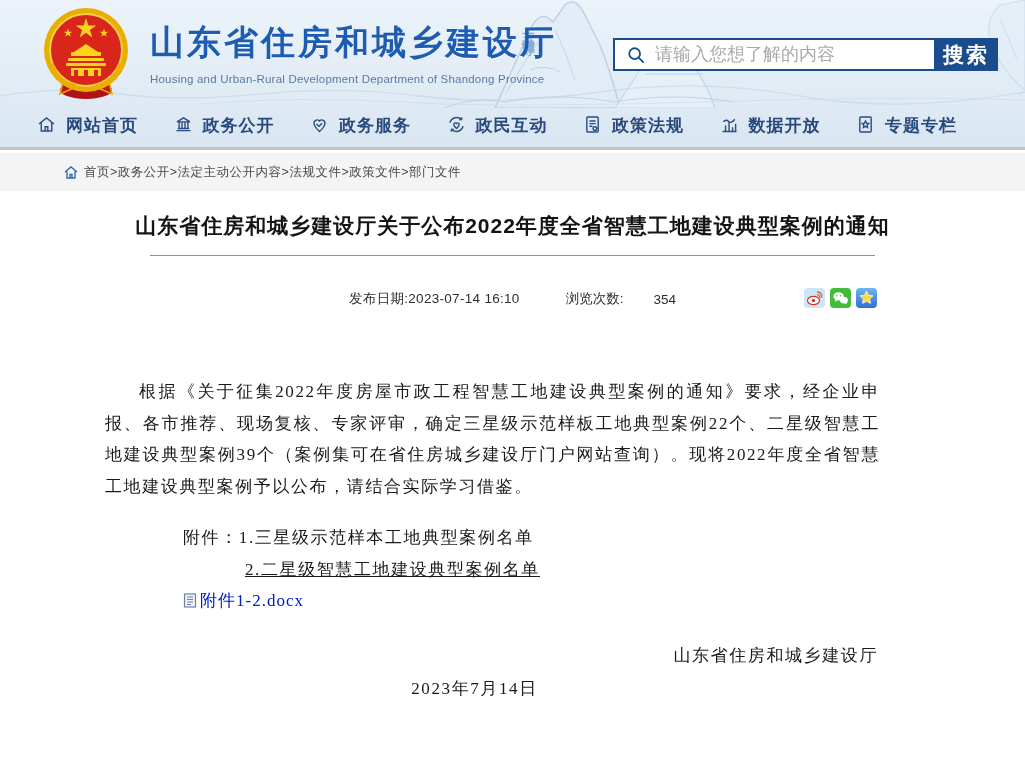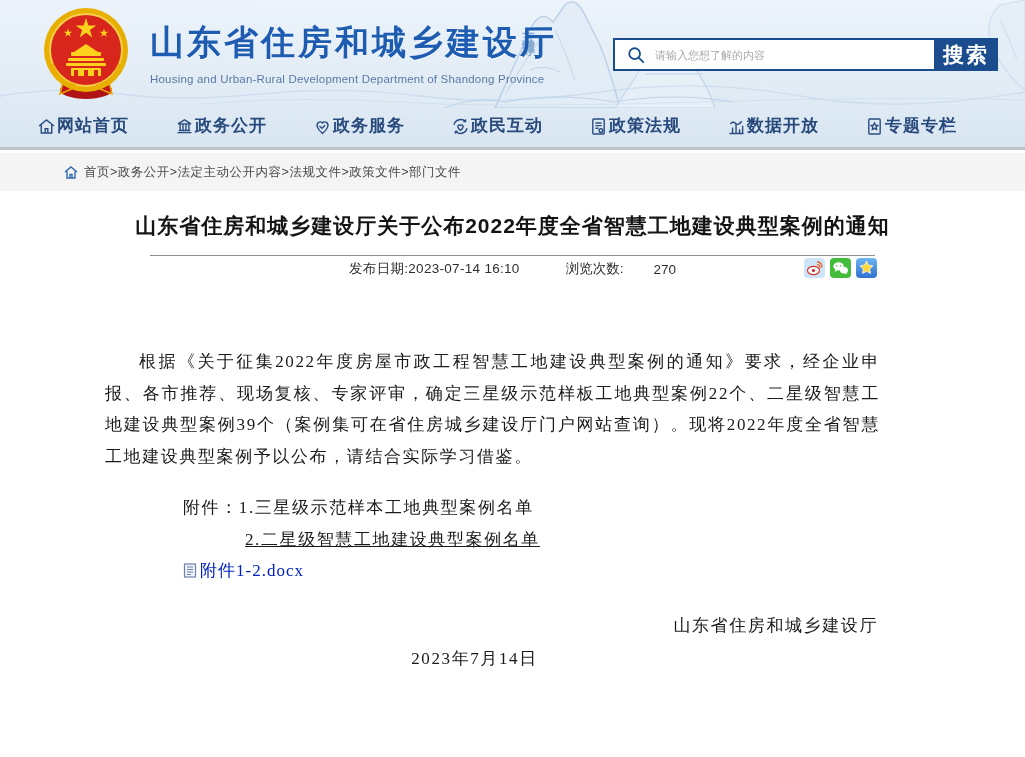--- a/index.html
+++ b/index.html
@@ -31,59 +31,59 @@
   }
   .site-subtitle { margin-top:7px; font-size:11.5px; color:#5a7aa3; letter-spacing:.2px; }
 
   .search-box {
     position:absolute; left:613px; top:38px; width:385px; height:33px;
     background:#fff; border:2px solid #1b4c8e; display:flex; align-items:center;
   }
   .search-glass { margin-left:12px; width:18px; height:18px; flex:0 0 auto; }
   .search-input {
     flex:1; border:none; outline:none; height:100%; margin-left:10px;
-    font-size:11px; color:#333; background:transparent;
+    font-size:18px; color:#333; background:transparent;
     font-family:"Liberation Sans", sans-serif;
   }
   .search-input::placeholder { color:#a9a9a9; }
   .search-btn {
     flex:0 0 auto; width:64px; height:33px; margin:-2px -2px -2px 0;
     background:#1b4c8e; color:#fff; border:none; font-size:21px; font-weight:bold;
     letter-spacing:2px; cursor:pointer; font-family:"Liberation Sans", sans-serif;
   }
 
   
   .nav {
     position:absolute; left:0; top:104px; width:1025px; height:46px;
     display:flex; align-items:center; justify-content:space-between;
     padding:0 68px 0 36px; border-bottom:3px solid #c0c4ca;
   }
   .nav-item {
-    display:flex; align-items:flex-end; text-decoration:none;
+    display:flex; align-items:flex-start; gap:9px; text-decoration:none;
     color:#27497b; font-size:17px; font-weight:bold; letter-spacing:1px; cursor:pointer;
   }
   .nav-item svg { width:21px; height:21px; stroke:#2a4d7f; fill:none; stroke-width:1.6; }
 
   
   .breadcrumb-bar {
     position:absolute; left:0; top:153px; width:1025px; height:38px;
     background:#f4f4f4; display:flex; align-items:center; padding-left:64px;
   }
   .crumb-home { width:14px; height:13px; margin-right:6px; }
   .breadcrumb-text { font-size:12.5px; color:#4a4a4a; letter-spacing:.5px; }
 
   
   .content { position:absolute; left:0; top:191px; width:1025px; height:566px; background:#fff; }
   .doc-title {
     margin-top:21px; text-align:center; font-size:21px; font-weight:bold;
     color:#141414; letter-spacing:1px; font-family:"Liberation Sans", sans-serif;
   }
   .title-divider { width:725px; margin:15px auto 0; border:none; border-top:1px solid #8f8f8f; }
   .meta-row {
-    position:relative; margin-top:0; height:26px;
+    position:relative; margin-top:30px; height:26px;
     display:flex; justify-content:center; align-items:center;
     font-size:13.5px; color:#2e2e2e;
   }
   .meta-date { letter-spacing:.3px; }
   .meta-views-label { margin-left:46px; }
   .meta-views-count { margin-left:30px; }
   .share-icons { position:absolute; right:148px; top:2px; display:flex; gap:5px; }
   .share-icons svg { width:21px; height:20px; cursor:pointer; }
 
   .doc-body {
@@ -224,21 +224,21 @@
     <span class="breadcrumb-text">首页&gt;政务公开&gt;法定主动公开内容&gt;法规文件&gt;政策文件&gt;部门文件</span>
   </div>
 
   <main class="content">
     <h1 class="doc-title">山东省住房和城乡建设厅关于公布2022年度全省智慧工地建设典型案例的通知</h1>
     <hr class="title-divider">
 
     <div class="meta-row">
       <span class="meta-date">发布日期:2023-07-14 16:10</span>
       <span class="meta-views-label">浏览次数:</span>
-      <span class="meta-views-count">270</span>
+      <span class="meta-views-count">354</span>
 
       <div class="share-icons">
         <svg viewBox="0 0 21 20">
           <rect x="0" y="0" width="21" height="20" rx="4" fill="#cde5f8"></rect>
           <ellipse cx="9.5" cy="12.5" rx="6" ry="4.2" fill="#fff" stroke="#d5342a" stroke-width="1.2"></ellipse>
           <circle cx="9.5" cy="12.5" r="1.6" fill="#c1272d"></circle>
           <path d="M13.5 4 q4.5 .6 4.2 5" fill="none" stroke="#e8642c" stroke-width="1.4" stroke-linecap="round"></path>
           <path d="M13.5 6.6 q2.6 .6 2.4 3" fill="none" stroke="#e8642c" stroke-width="1.2" stroke-linecap="round"></path>
         </svg>
         <svg viewBox="0 0 21 20">

